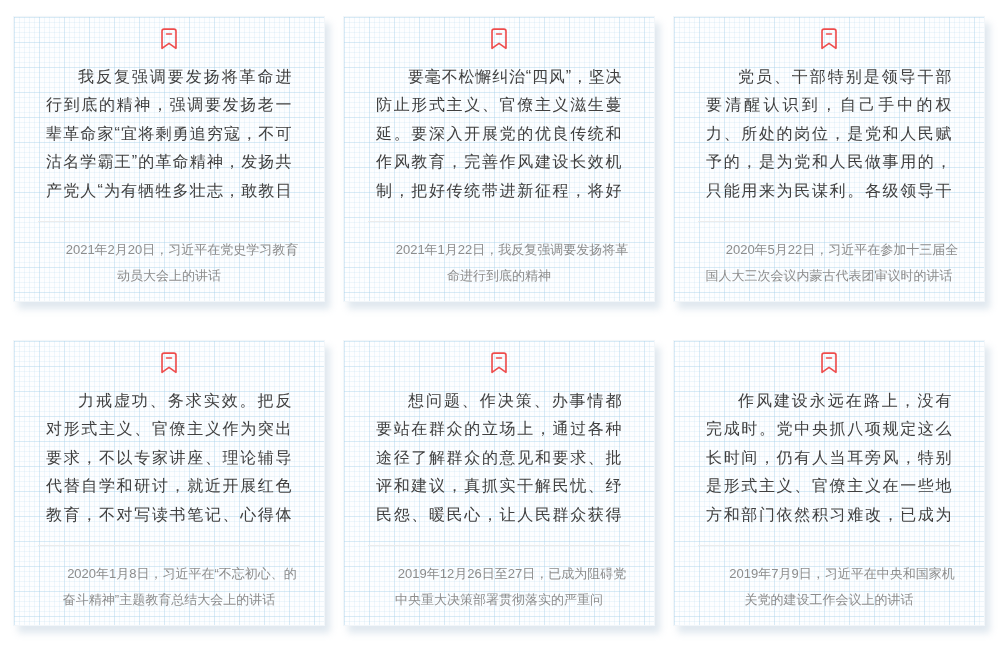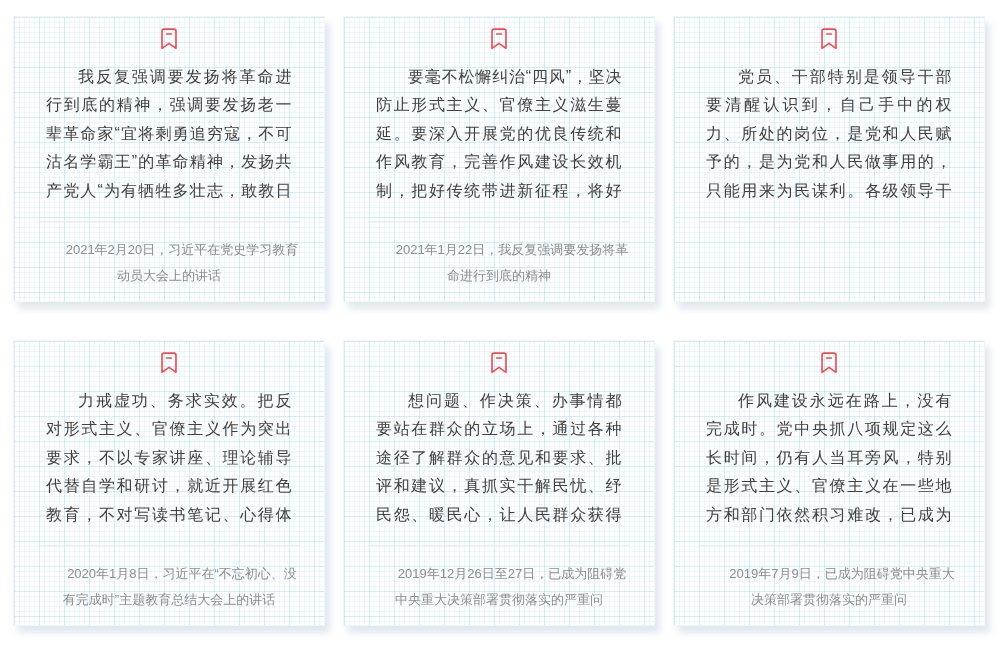--- a/index.html
+++ b/index.html
@@ -93,45 +93,46 @@
     <p class="citation">2021年1月22日，我反复强调要发扬将革命进行到底的精神</p>
   </article>
 
   <article class="card">
     <svg class="bookmark" viewBox="0 0 24 28" aria-hidden="true">
       <path d="M3.5 26 V5 a2.5 2.5 0 0 1 2.5 -2.5 h12 a2.5 2.5 0 0 1 2.5 2.5 v21 l-8.5 -6 z" stroke-width="2" stroke-linejoin="round"></path>
       <line x1="9" y1="8.5" x2="15" y2="8.5" stroke-width="2" stroke-linecap="round"></line>
     </svg>
     <p class="quote">党员、干部特别是领导干部要清醒认识到，自己手中的权力、所处的岗位，是党和人民赋予的，是为党和人民做事用的，只能用来为民谋利。各级领导干部要树立正确的权力观、政绩观、事业观，...</p>
     <hr class="divider">
+    <p class="citation">2020年5月22日，习近平在参加十三届全国人大三次会议内蒙古代表团审议时的讲话</p>
   </article>
 
   <article class="card">
     <svg class="bookmark" viewBox="0 0 24 28" aria-hidden="true">
       <path d="M3.5 26 V5 a2.5 2.5 0 0 1 2.5 -2.5 h12 a2.5 2.5 0 0 1 2.5 2.5 v21 l-8.5 -6 z" stroke-width="2" stroke-linejoin="round"></path>
       <line x1="9" y1="8.5" x2="15" y2="8.5" stroke-width="2" stroke-linecap="round"></line>
     </svg>
     <p class="quote">力戒虚功、务求实效。把反对形式主义、官僚主义作为突出要求，不以专家讲座、理论辅导代替自学和研讨，就近开展红色教育，不对写读书笔记、心得体会等提出硬性要求，不搞“作秀式”、“盆...</p>
     <hr class="divider">
-    <p class="citation">2020年1月8日，习近平在“不忘初心、没有完成时”主题教育总结大会上的讲话</p>
+    <p class="citation">2020年1月8日，习近平在“不忘初心、的奋斗精神”主题教育总结大会上的讲话</p>
   </article>
 
   <article class="card">
     <svg class="bookmark" viewBox="0 0 24 28" aria-hidden="true">
       <path d="M3.5 26 V5 a2.5 2.5 0 0 1 2.5 -2.5 h12 a2.5 2.5 0 0 1 2.5 2.5 v21 l-8.5 -6 z" stroke-width="2" stroke-linejoin="round"></path>
       <line x1="9" y1="8.5" x2="15" y2="8.5" stroke-width="2" stroke-linecap="round"></line>
     </svg>
     <p class="quote">想问题、作决策、办事情都要站在群众的立场上，通过各种途径了解群众的意见和要求、批评和建议，真抓实干解民忧、纾民怨、暖民心，让人民群众获得感、幸福感、安全感更加充实、更有保...</p>
     <hr class="divider">
     <p class="citation">2019年12月26日至27日，已成为阻碍党中央重大决策部署贯彻落实的严重问</p>
   </article>
 
   <article class="card">
     <svg class="bookmark" viewBox="0 0 24 28" aria-hidden="true">
       <path d="M3.5 26 V5 a2.5 2.5 0 0 1 2.5 -2.5 h12 a2.5 2.5 0 0 1 2.5 2.5 v21 l-8.5 -6 z" stroke-width="2" stroke-linejoin="round"></path>
       <line x1="9" y1="8.5" x2="15" y2="8.5" stroke-width="2" stroke-linecap="round"></line>
     </svg>
     <p class="quote">作风建设永远在路上，没有完成时。党中央抓八项规定这么长时间，仍有人当耳旁风，特别是形式主义、官僚主义在一些地方和部门依然积习难改，已成为阻碍党中央重大决策部署贯彻落实的严重问...</p>
     <hr class="divider">
-    <p class="citation">2019年7月9日，已成为阻碍党中央重大决策部署贯彻落实的严重问</p>
+    <p class="citation">2019年7月9日，习近平在中央和国家机关党的建设工作会议上的讲话</p>
   </article>
 
 </main>
 
 </body></html>

